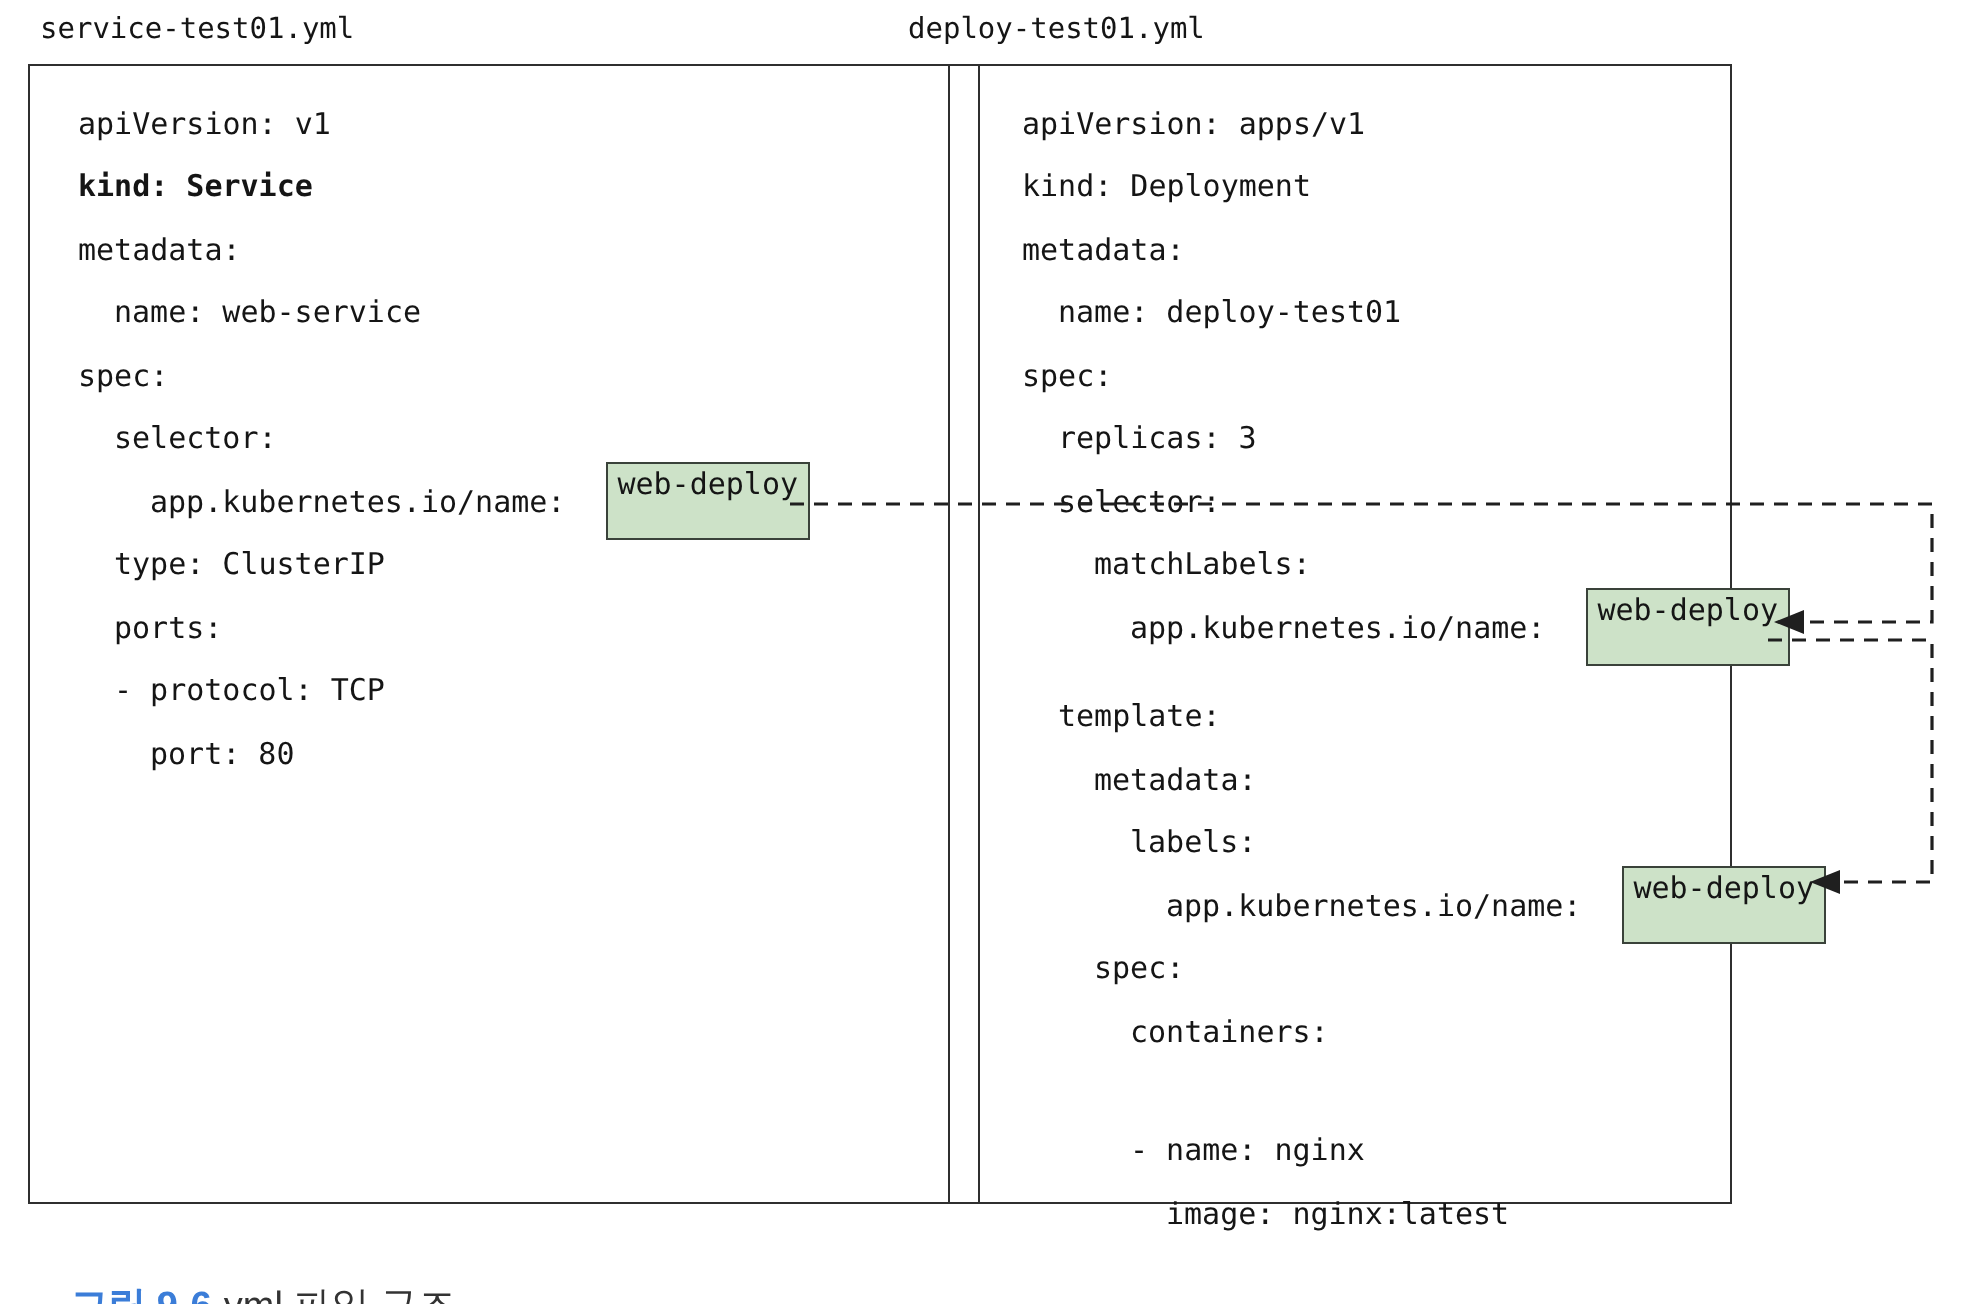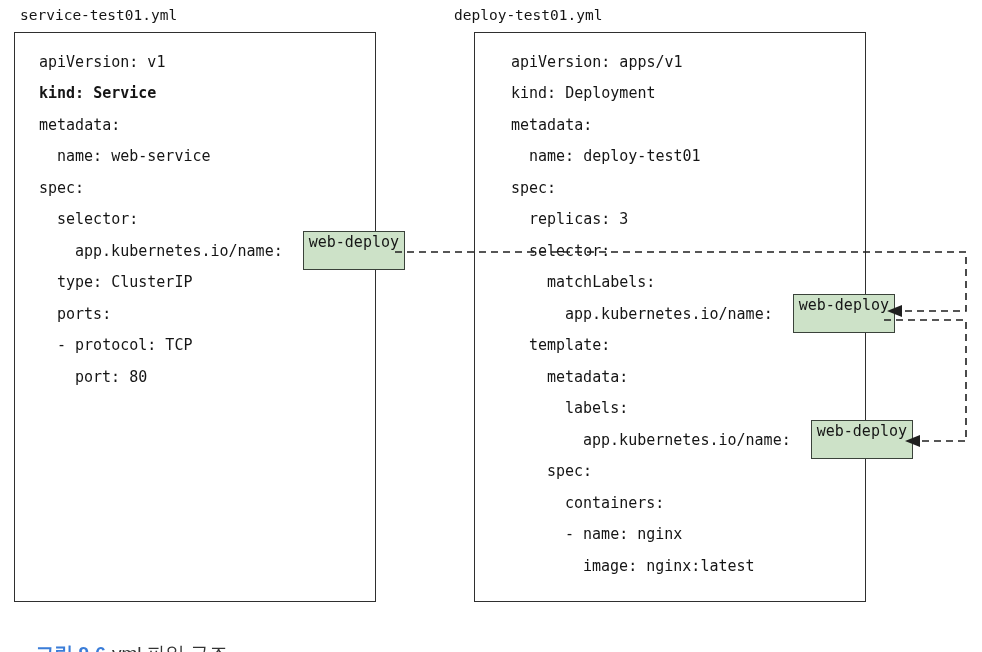--- a/index.html
+++ b/index.html
@@ -40,21 +40,21 @@
 </style>
 </head>
 <body>
 
 <div class="canvas" style="--bg: #ffffff; --text: #151515; --box-border: #2f2f2f; --hl-fill: #cde2c8; --hl-border: #3a423a; --conn: #1f1f1f; --accent: #3b7dd8;">
 
   <div class="file-title" style="left:20px;">service-test01.yml</div>
 
   <div class="file-title" style="left:454px;text-align:right;">deploy-test01.yml</div>
 
-  <div class="file-box" id="file-box-0" style="left:14px; width:362px;">
+  <div class="file-box" id="file-box-0" style="left:14px; width:476px;">
       <div class="yaml-line" style="padding-left: 24px;"><span>apiVersion: v1</span></div>
       <div class="yaml-line" style="padding-left: 24px; font-weight: bold;"><span>kind: Service</span></div>
       <div class="yaml-line" style="padding-left: 24px;"><span>metadata:</span></div>
       <div class="yaml-line" style="padding-left: 42px;"><span>name: web-service</span></div>
       <div class="yaml-line" style="padding-left: 24px;"><span>spec:</span></div>
       <div class="yaml-line" style="padding-left: 42px;"><span>selector:</span></div>
       <div class="yaml-line" style="padding-left: 60px;"><span>app.kubernetes.io/name:</span><span class="highlight">web-deploy</span></div>
       <div class="yaml-line" style="padding-left: 42px;"><span>type: ClusterIP</span></div>
       <div class="yaml-line" style="padding-left: 42px;"><span>ports:</span></div>
       <div class="yaml-line" style="padding-left: 42px;"><span>- protocol: TCP</span></div>
@@ -64,27 +64,27 @@
   <div class="file-box" id="file-box-1" style="left:474px; width:392px;">
       <div class="yaml-line" style="padding-left: 36px;"><span>apiVersion: apps/v1</span></div>
       <div class="yaml-line" style="padding-left: 36px;"><span>kind: Deployment</span></div>
       <div class="yaml-line" style="padding-left: 36px;"><span>metadata:</span></div>
       <div class="yaml-line" style="padding-left: 54px;"><span>name: deploy-test01</span></div>
       <div class="yaml-line" style="padding-left: 36px;"><span>spec:</span></div>
       <div class="yaml-line" style="padding-left: 54px;"><span>replicas: 3</span></div>
       <div class="yaml-line" style="padding-left: 54px;"><span>selector:</span></div>
       <div class="yaml-line" style="padding-left: 72px;"><span>matchLabels:</span></div>
       <div class="yaml-line" style="padding-left: 90px;"><span>app.kubernetes.io/name:</span><span class="highlight">web-deploy</span></div>
-      <div class="yaml-line" style="padding-left: 54px;"><span>template:</span></div>
+      <div class="yaml-line" style="padding-left: 54px; margin-top: 13px;"><span>template:</span></div>
       <div class="yaml-line" style="padding-left: 72px;"><span>metadata:</span></div>
       <div class="yaml-line" style="padding-left: 90px;"><span>labels:</span></div>
       <div class="yaml-line" style="padding-left: 108px;"><span>app.kubernetes.io/name:</span><span class="highlight">web-deploy</span></div>
       <div class="yaml-line" style="padding-left: 72px;"><span>spec:</span></div>
       <div class="yaml-line" style="padding-left: 90px;"><span>containers:</span></div>
-      <div class="yaml-line" style="padding-left: 90px;"><span>- name: nginx</span></div>
+      <div class="yaml-line" style="padding-left: 90px; margin-top: 28px;"><span>- name: nginx</span></div>
       <div class="yaml-line" style="padding-left: 108px;"><span>image: nginx:latest</span></div>
     </div>
 
   <svg class="overlay" width="982" height="652" viewBox="0 0 982 652">
     <path class="dash" d="M395,252 H966 V311 H902"></path>
     <polygon class="arrow" points="887,311 902,305 902,317"></polygon>
     <path class="dash" d="M884,320 H966 V441 H921"></path>
     <polygon class="arrow" points="905,441 920,435 920,447"></polygon>
   </svg>
 

